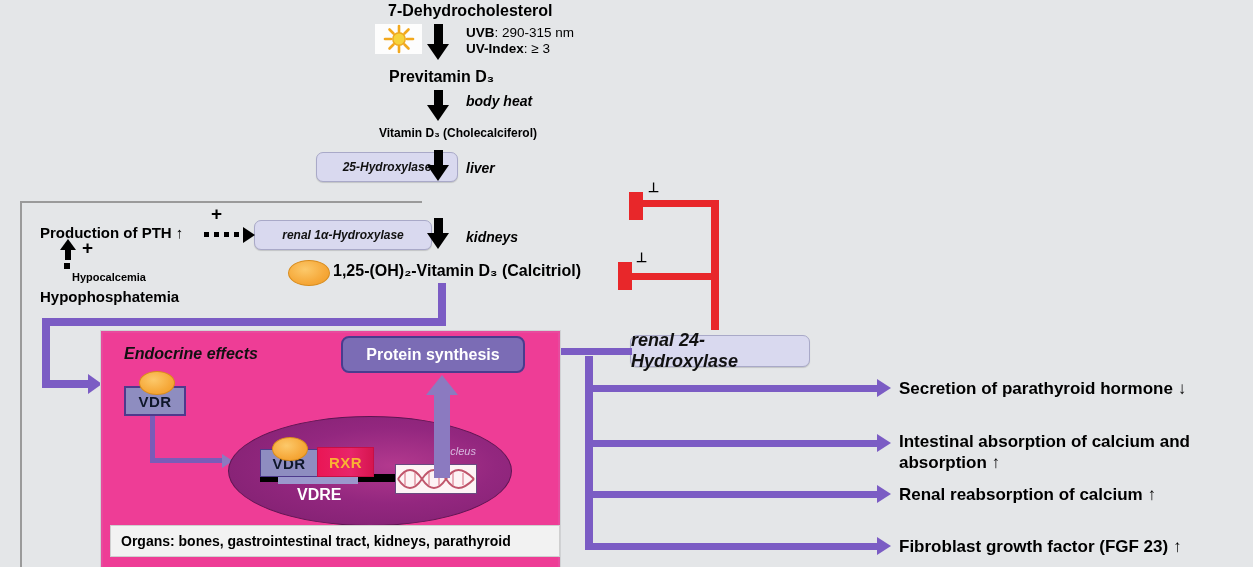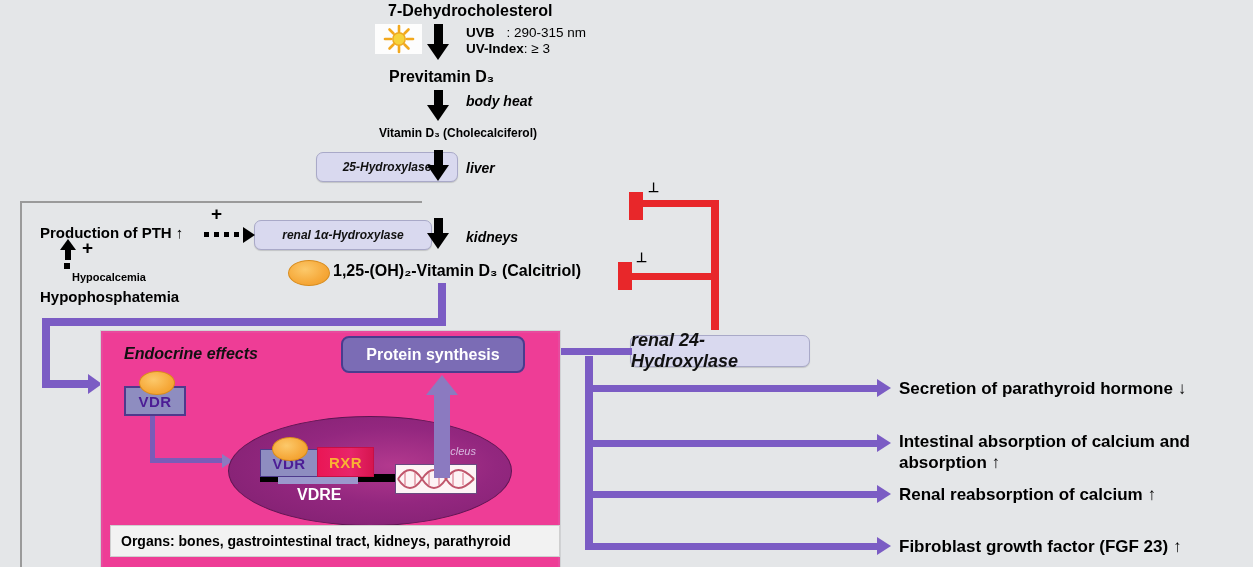--- a/index.html
+++ b/index.html
@@ -41,21 +41,21 @@
     padding-left:10px;
   }
   .nucleus{
     border-radius:50%;
     background:radial-gradient(ellipse at 58% 45%, #b3398e 0%, #93277f 45%, #7d1f6e 100%);
     border:1px solid #5d1552;
   }
   .vdrbox{
     background:#8e8dc0;
     border:2px solid #4e3a8c;
-    color:#4c1d95;font-weight:bold;
+    color:#0f172a;font-weight:bold;
     display:flex;align-items:center;justify-content:center;
     letter-spacing:.5px;
   }
   .rxrbox{
     background:#ea1655;
     border:1px solid #c70f45;
     color:#f9b233;font-weight:bold;
     display:flex;align-items:center;justify-content:center;
     letter-spacing:.5px;
     background-image:linear-gradient(90deg,#ea1655,#e8256a 60%,#d6154f);
@@ -117,21 +117,21 @@
           <line x1="16.5" y1="20.5" x2="12.5" y2="24.5"></line>
       </g>
       <circle cx="22" cy="15" r="6.2" fill="#f6d33c" stroke="#eda81f" stroke-width="1.4"></circle>
     </svg>
   </div>
 
   <div class="abs arrowshaft" style="left:434px;top:24px;width:9px;height:22px;"></div>
   <div class="abs" style="left:427px;top:44px;width:0;height:0;border-left:11px solid transparent;border-right:11px solid transparent;border-top:16px solid #000;"></div>
 
   <div class="abs lbl" style="left:466px;top:25px;font-size:13.5px;">
-    <span>UVB</span><span style="font-weight:normal;padding-left:12px;">: 290-315 nm</span>
+    <span>UVB</span><span style="font-weight:normal;">: 290-315 nm</span>
   </div>
   <div class="abs lbl" style="left:466px;top:41px;font-size:13.5px;">
     <span>UV-Index</span><span style="font-weight:normal;">: ≥ 3</span>
   </div>
 
   <div class="abs lbl" style="left:389px;top:68px;font-size:16px;">Previtamin D₃</div>
 
   <div class="abs arrowshaft" style="left:434px;top:90px;width:9px;height:18px;"></div>
   <div class="abs" style="left:427px;top:105px;width:0;height:0;border-left:11px solid transparent;border-right:11px solid transparent;border-top:16px solid #000;"></div>
   <div class="abs lbl ital" style="left:466px;top:93px;font-size:14px;">body heat</div>

